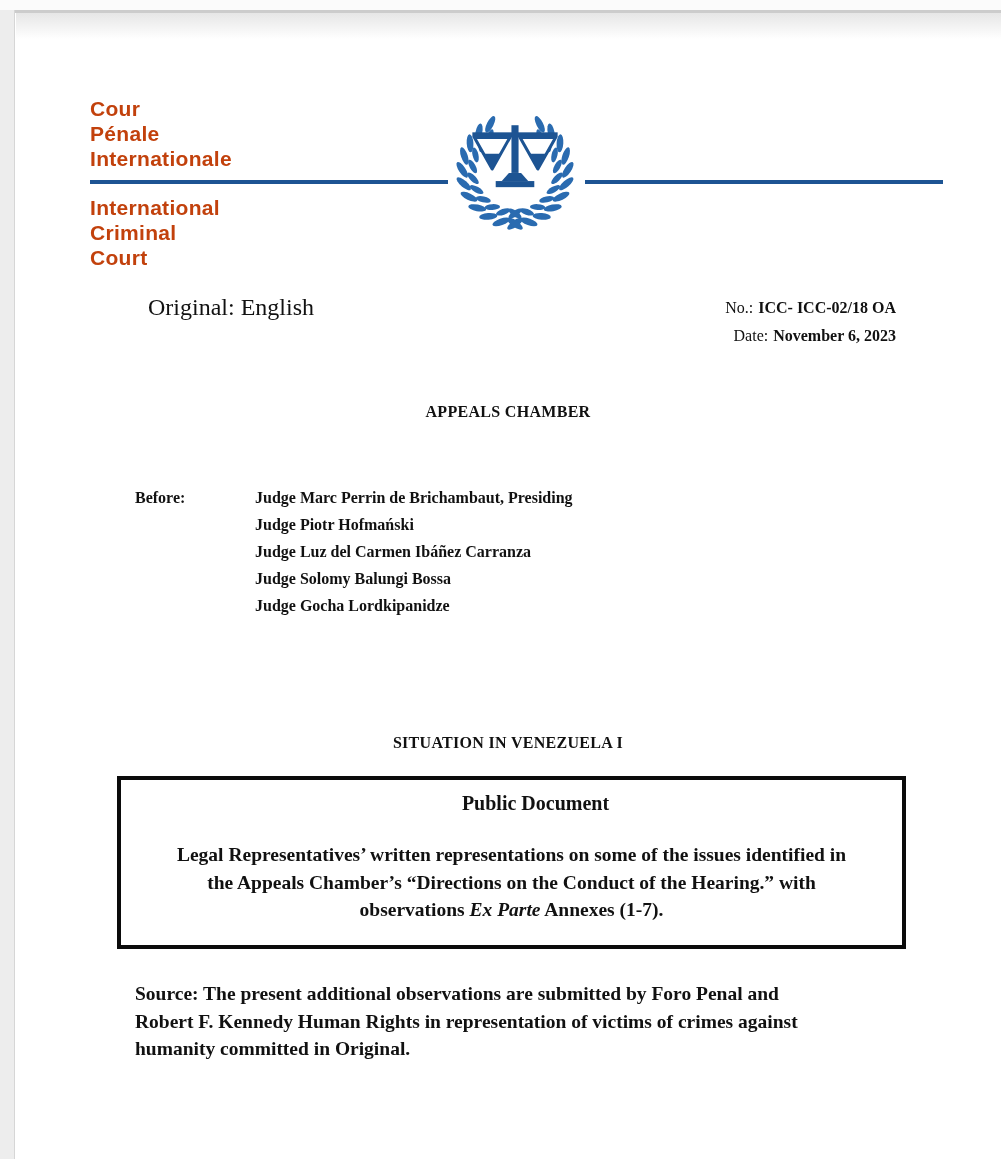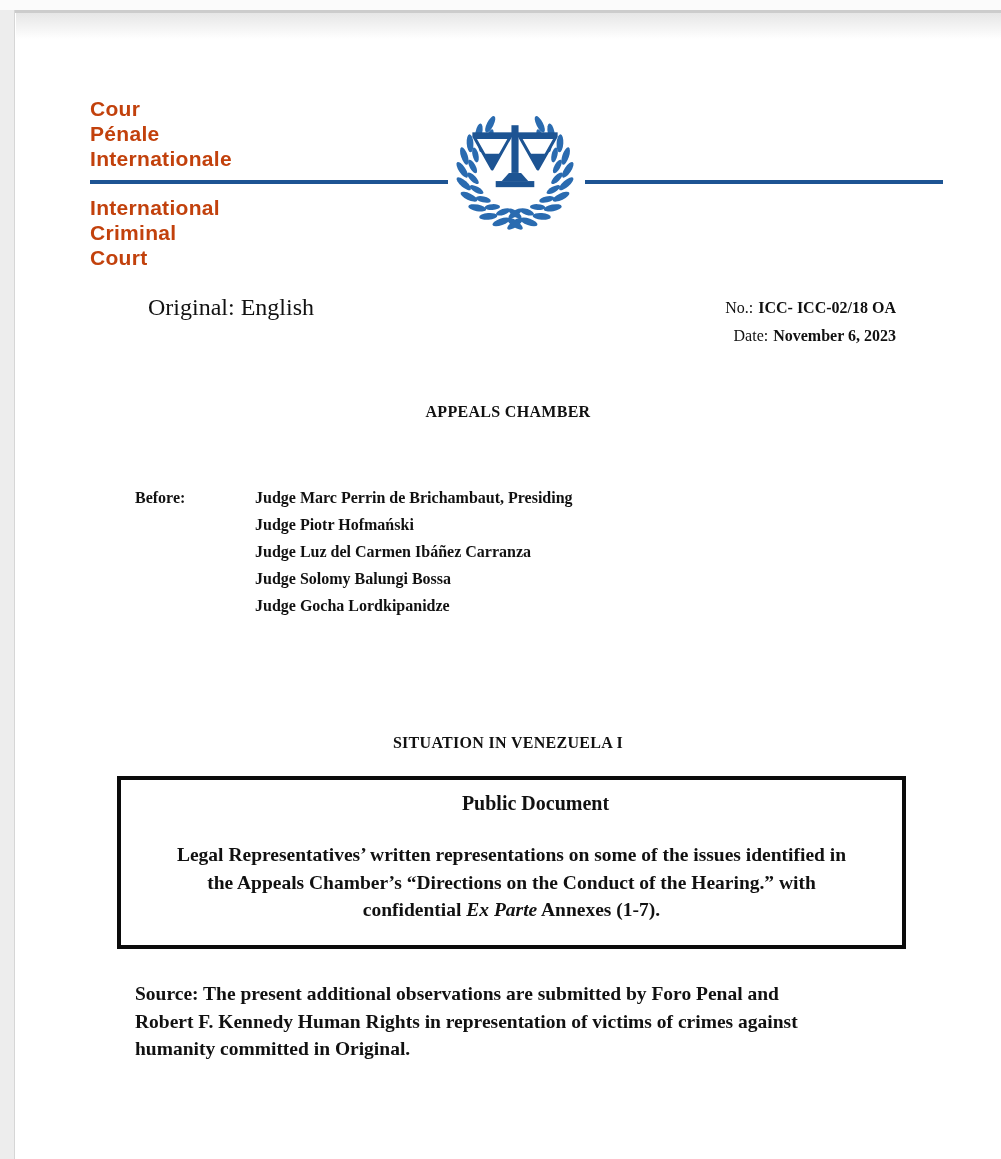--- a/index.html
+++ b/index.html
@@ -175,21 +175,21 @@
   </div>
 
   <h2 class="center-heading heading-situation" data-name="situation-heading">SITUATION IN VENEZUELA I</h2>
 
   <div class="doc-box" data-name="document-title-box">
     <div class="classification" data-name="classification-label">Public Document</div>
     <div class="doc-title" data-name="document-title">
       <div data-name="document-title-line">Legal Representatives’ written representations on some of the issues identified in</div>
       <div data-name="document-title-line">the Appeals Chamber’s “Directions on the Conduct of the Hearing.” with</div>
       <div data-name="document-title-line">
-        <span data-name="document-title-line3-pre">confidential </span><span class="it" data-name="document-title-line3-italic">Ex Parte</span><span data-name="document-title-line3-post"> Annexes (1-7).</span>
+        <span data-name="document-title-line3-pre">observations </span><span class="it" data-name="document-title-line3-italic">Ex Parte</span><span data-name="document-title-line3-post"> Annexes (1-7).</span>
       </div>
     </div>
   </div>
 
   <div class="source" data-name="source-paragraph">
     <div data-name="source-line">Source: The present additional observations are submitted by Foro Penal and</div>
     <div data-name="source-line">Robert F. Kennedy Human Rights in representation of victims of crimes against</div>
     <div data-name="source-line">humanity committed in Original.</div>
   </div>
 

